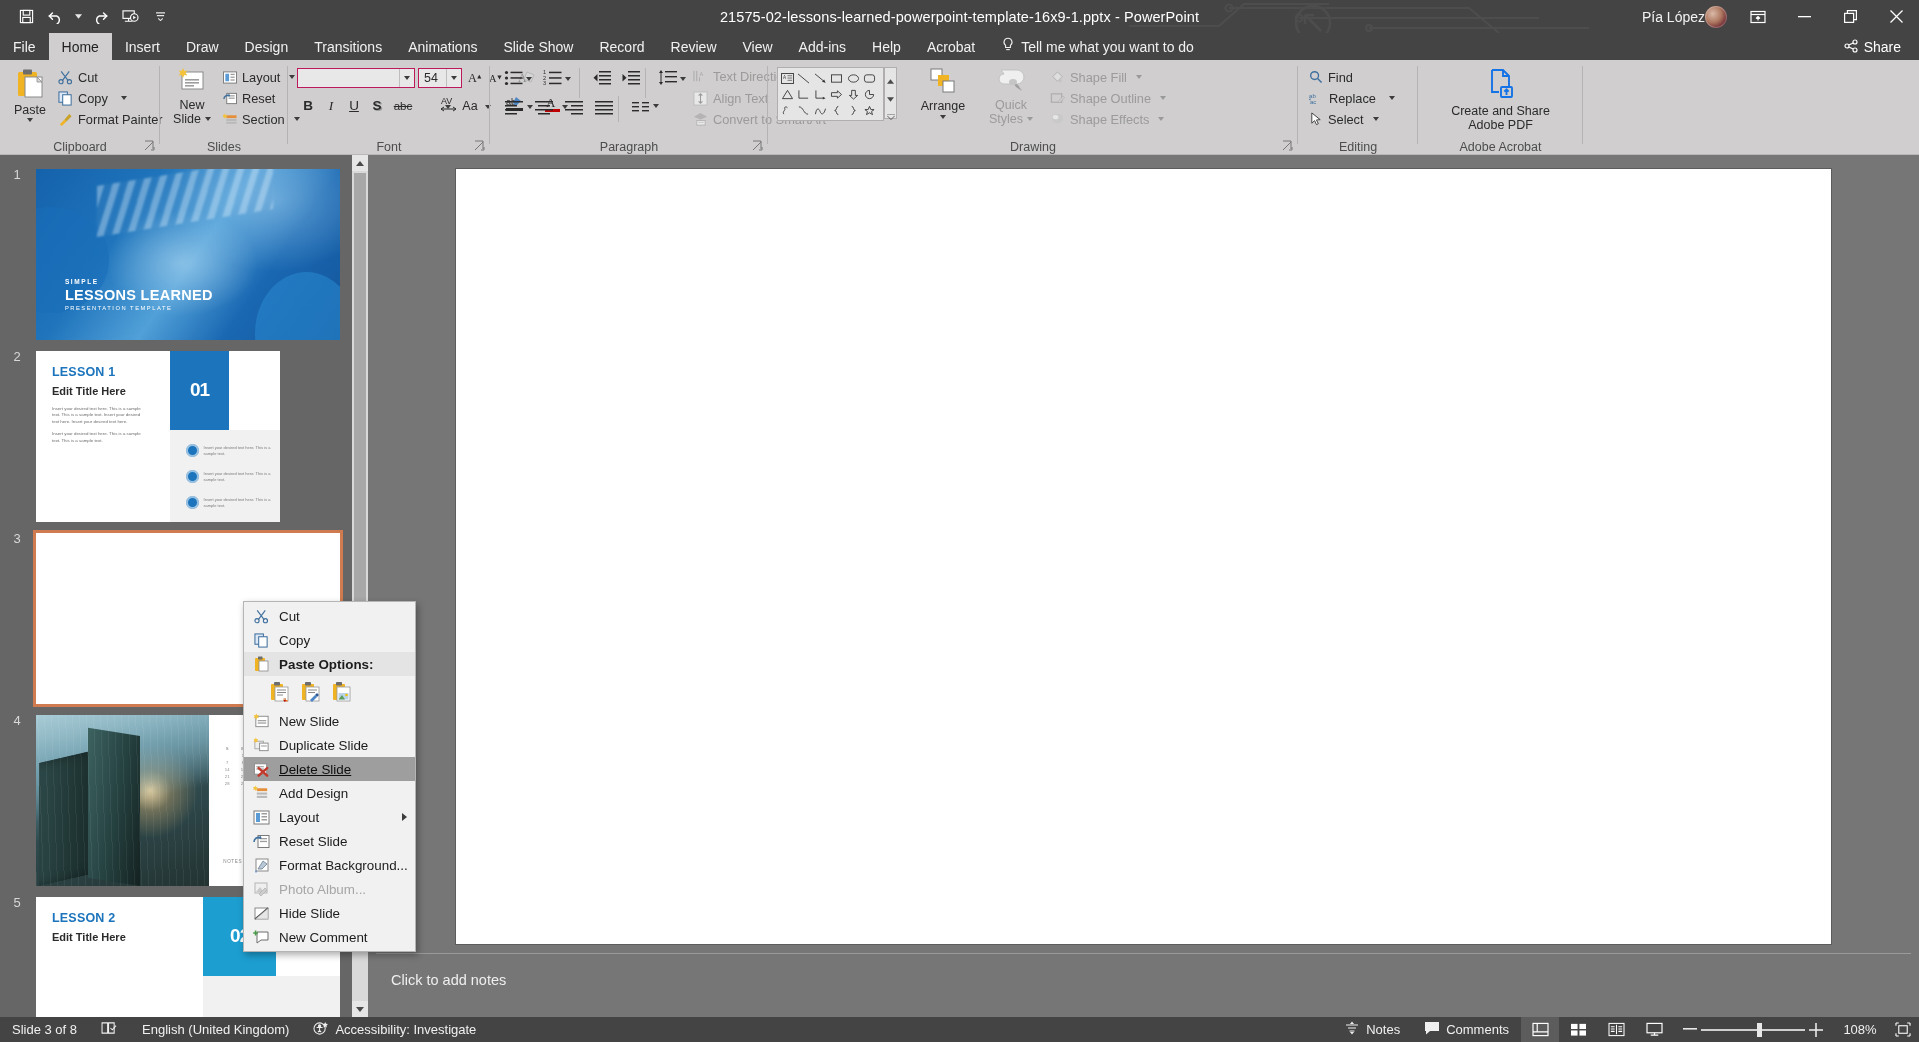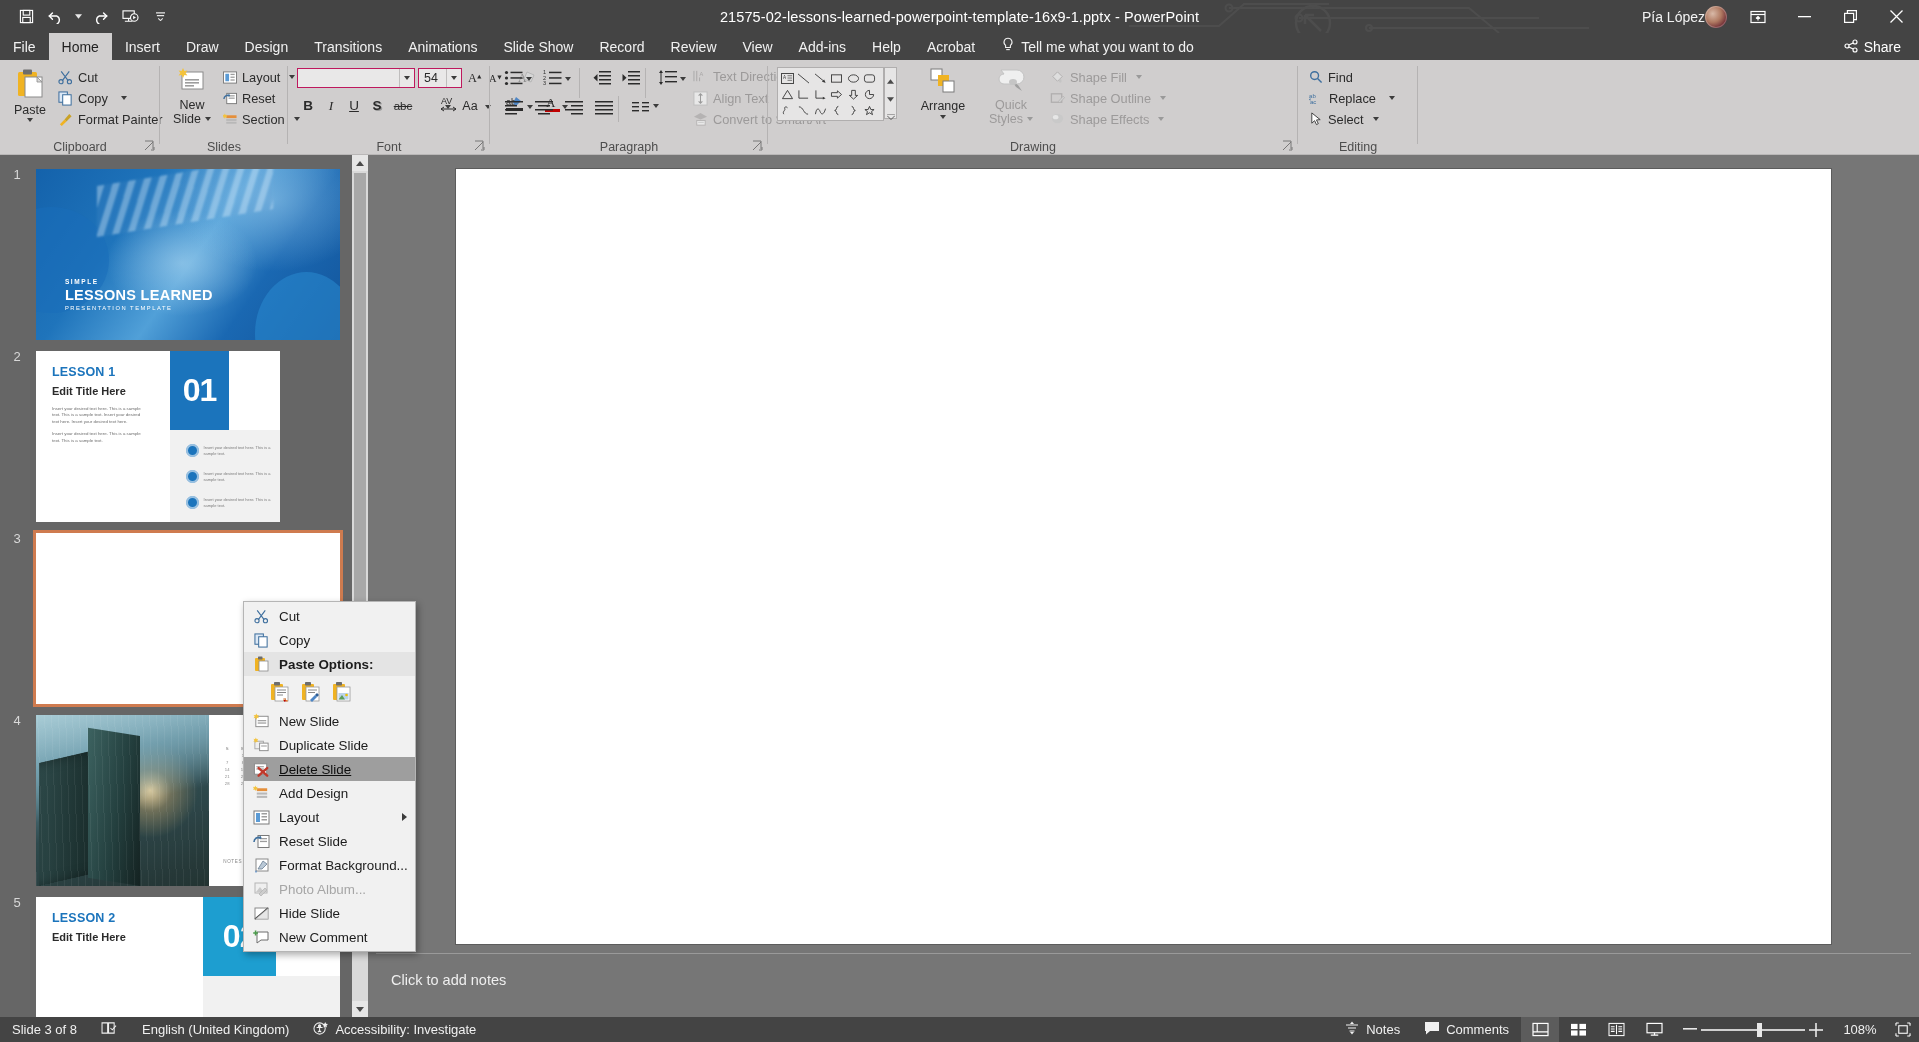--- a/index.html
+++ b/index.html
@@ -149,21 +149,21 @@
 
   
   .ls { position:absolute; inset:0; background:#ffffff; display:flex; }
   .ls-left { position:relative; width:55%; padding:14px 0 0 16px; }
   .ls-lesson { font-size:12.5px; font-weight:bold; color:#1b74bc; letter-spacing:.2px; }
   .ls-title { font-size:11px; font-weight:bold; color:#2b2b2b; margin-top:6px; }
   .ls-body { font-size:4.4px; color:#6d6d6d; line-height:6.4px; margin-top:9px; width:80%; }
   .ls-body p { margin-bottom:6px; }
   .ls-num {
     position:absolute; left:55%; top:0; width:24%; height:46%;
-    background:#1b74bc; color:#fff; font-size:32px; font-weight:bold;
+    background:#1b74bc; color:#fff; font-size:19px; font-weight:bold;
     display:flex; align-items:center; justify-content:center; letter-spacing:-1px;
   }
   .ls-num.cyan { background:#1d9ed0; }
   .ls-right { position:absolute; left:55%; top:46%; right:0; bottom:0; background:#f1f1f1; }
   .ls-bullet { position:absolute; left:14%; display:flex; align-items:center; gap:5px; }
   .ls-dot { width:13px; height:13px; border-radius:50%; background:#1b74bc; flex:none;
             box-shadow: inset 0 0 0 2px rgba(255,255,255,.55); }
   .ls-btxt { font-size:4px; color:#7a7a7a; line-height:5.6px; }
 
   
@@ -935,20 +935,37 @@
               <path d="M3 1 L3 12 L6 9.3 L8 13.5 L10 12.5 L8 8.5 L12 8.2Z" fill="#ffffff" stroke="#3a3a3a" stroke-width="1"></path>
             </svg>
         </span>
         <span>Select</span>
         <span class="caret-down" style="margin-left:4px;"></span>
       </div>
       <div class="rgroup-title">Editing</div>
       <div class="rgroup-sep" style="right:0;"></div>
     </div>
 
+    <div class="rgroup" style="left:1418px; width:165px;">
+      <div class="big-btn" style="left:30px; top:8px; width:105px;">
+        <span>
+          <svg width="30" height="32" viewBox="0 0 30 32" fill="none" stroke="#1473e6" stroke-width="1.9">
+            <path d="M6 2 h11 l6 6 v10"></path>
+              <path d="M17 2 v6 h6"></path>
+              <path d="M6 2 v22 h7"></path>
+            <rect x="15" y="19" width="11" height="10" rx="1"></rect>
+            <path d="M20.5 27 V21.5 M18.3 23.6 L20.5 21.4 L22.7 23.6"></path>
+          </svg>
+        </span>
+        <span class="lbl">Create and Share</span>
+        <span class="lbl" style="margin-top:2px;">Adobe PDF</span>
+      </div>
+      <div class="rgroup-title">Adobe Acrobat</div>
+      <div class="rgroup-sep" style="right:0;"></div>
+    </div>
   </div>
 
   <div class="slidepanel">
 
     <div class="thumb-row" style="top:10px; height:178px;">
       <div class="thumb-num">1</div>
       <div class="thumb" style="top:4px; width:304px; height:171px;">
         <div class="s1bg"></div>
         <div class="s1circ1"></div>
         <div class="s1circ2"></div>

